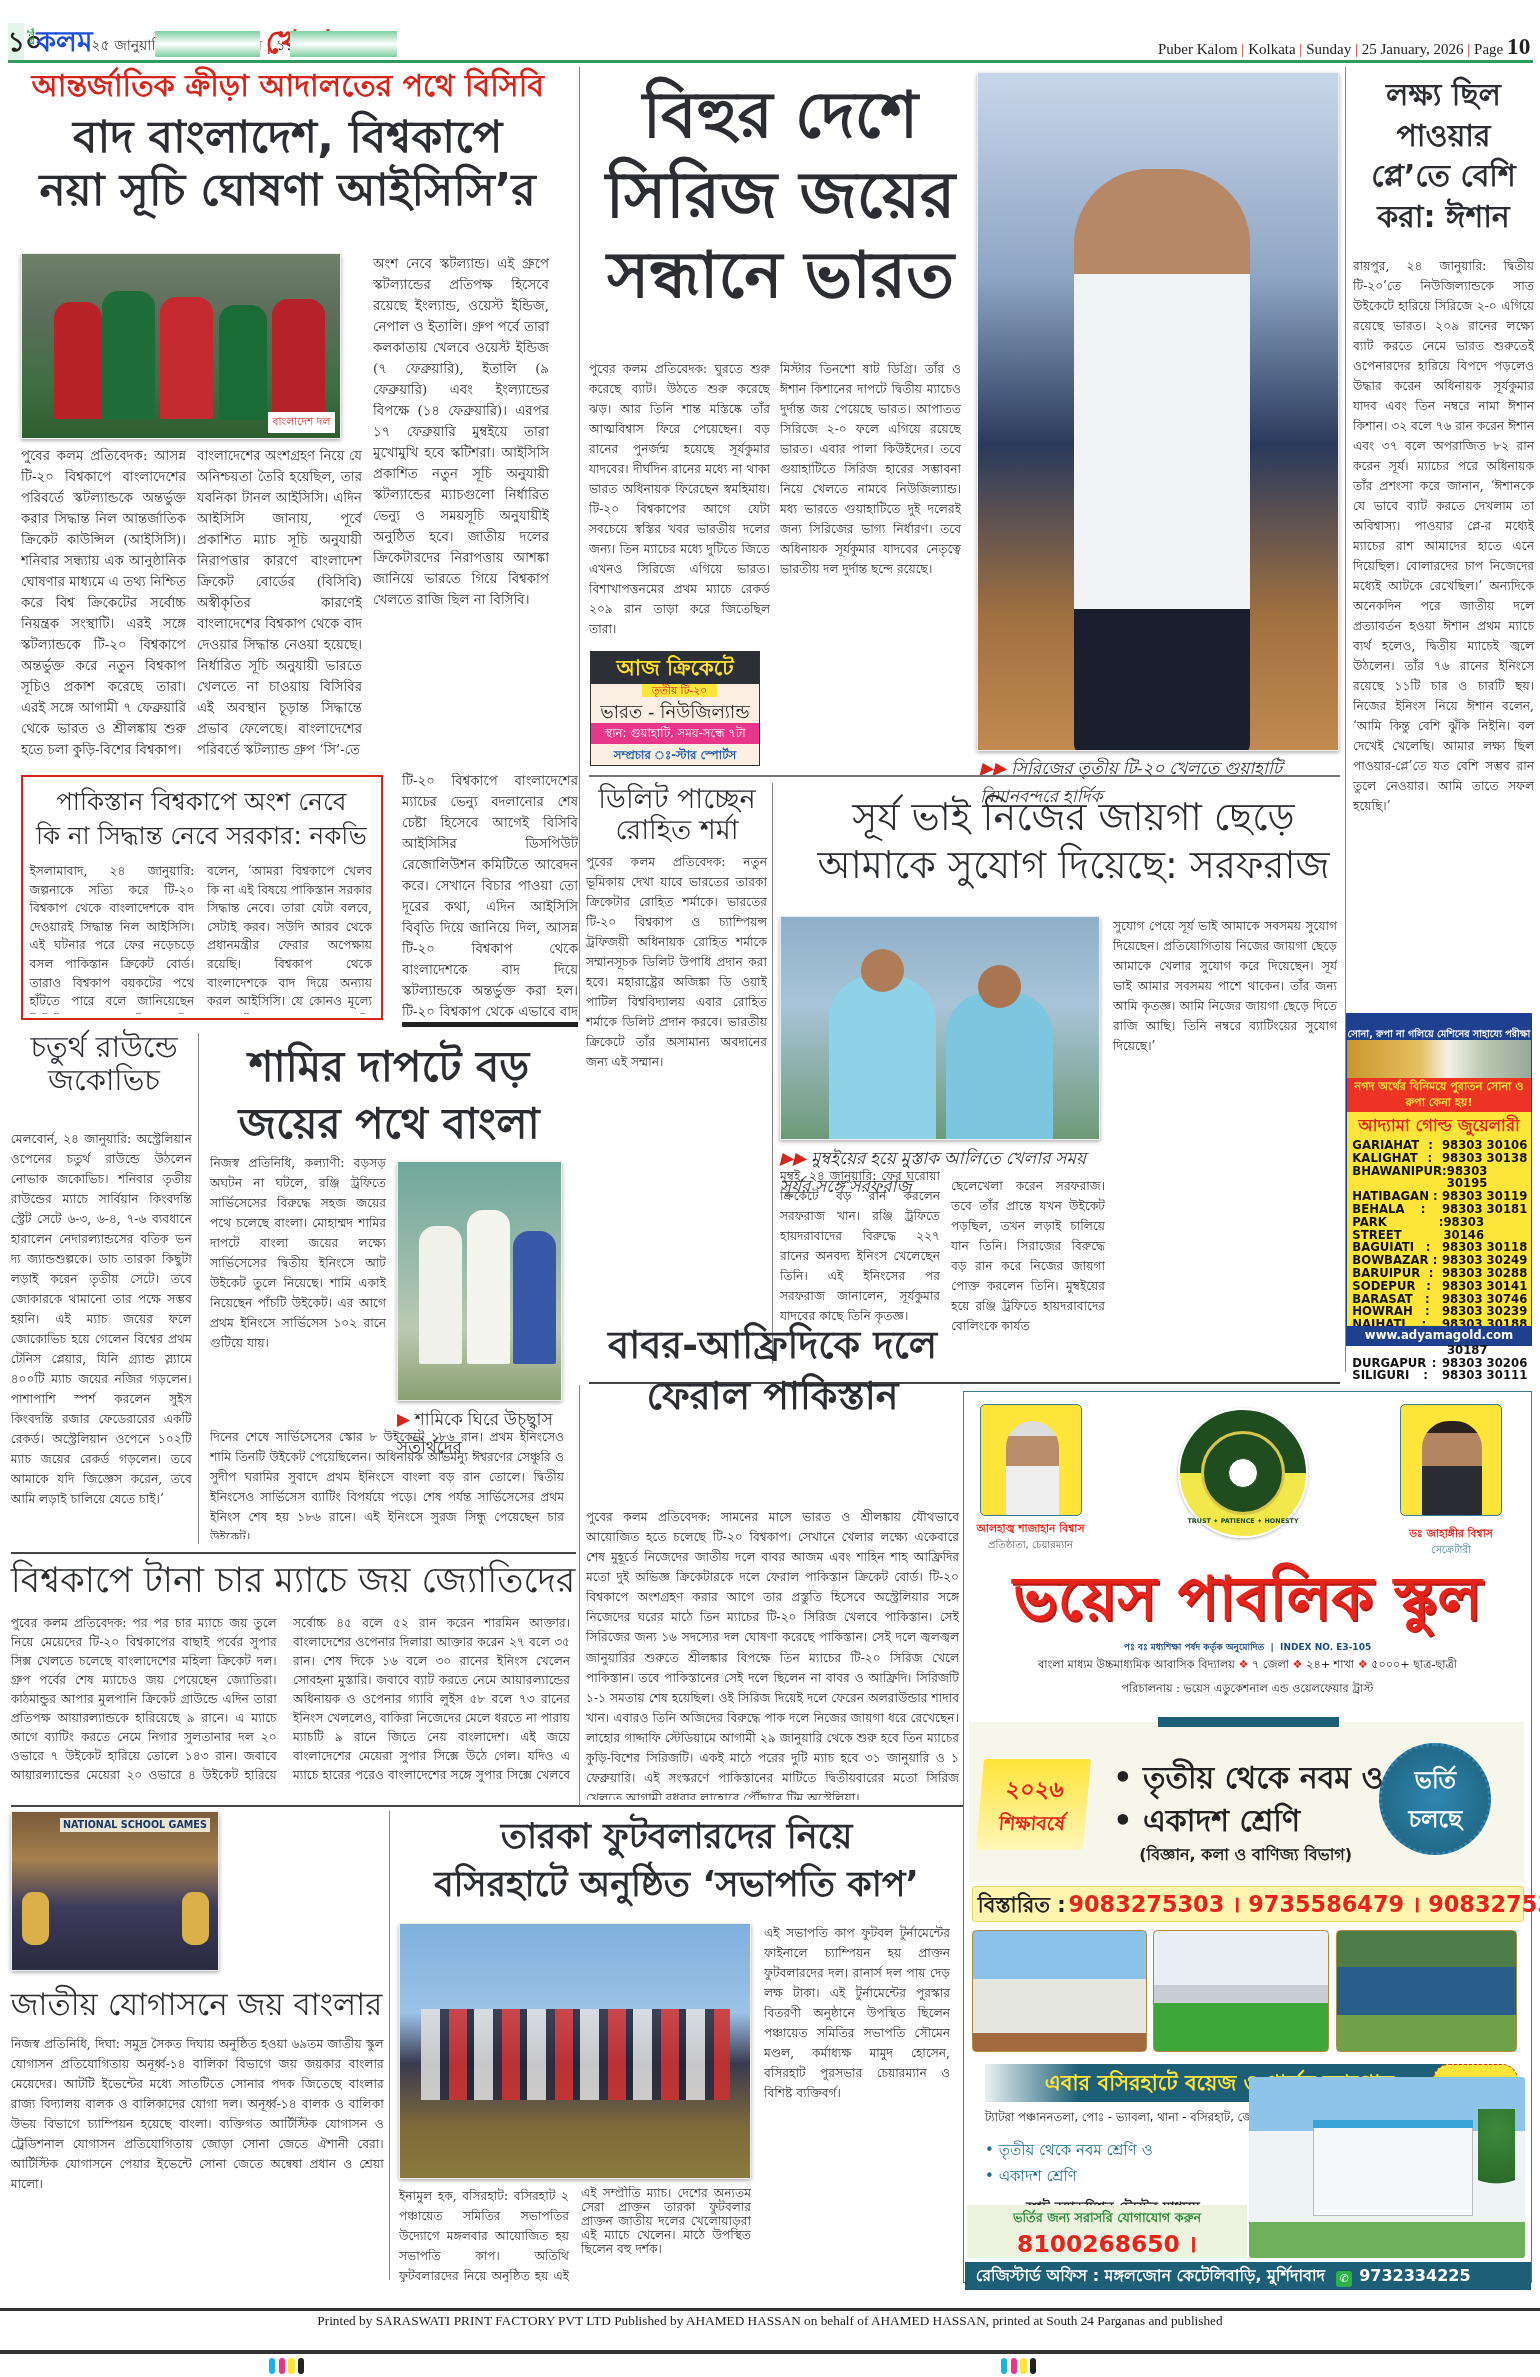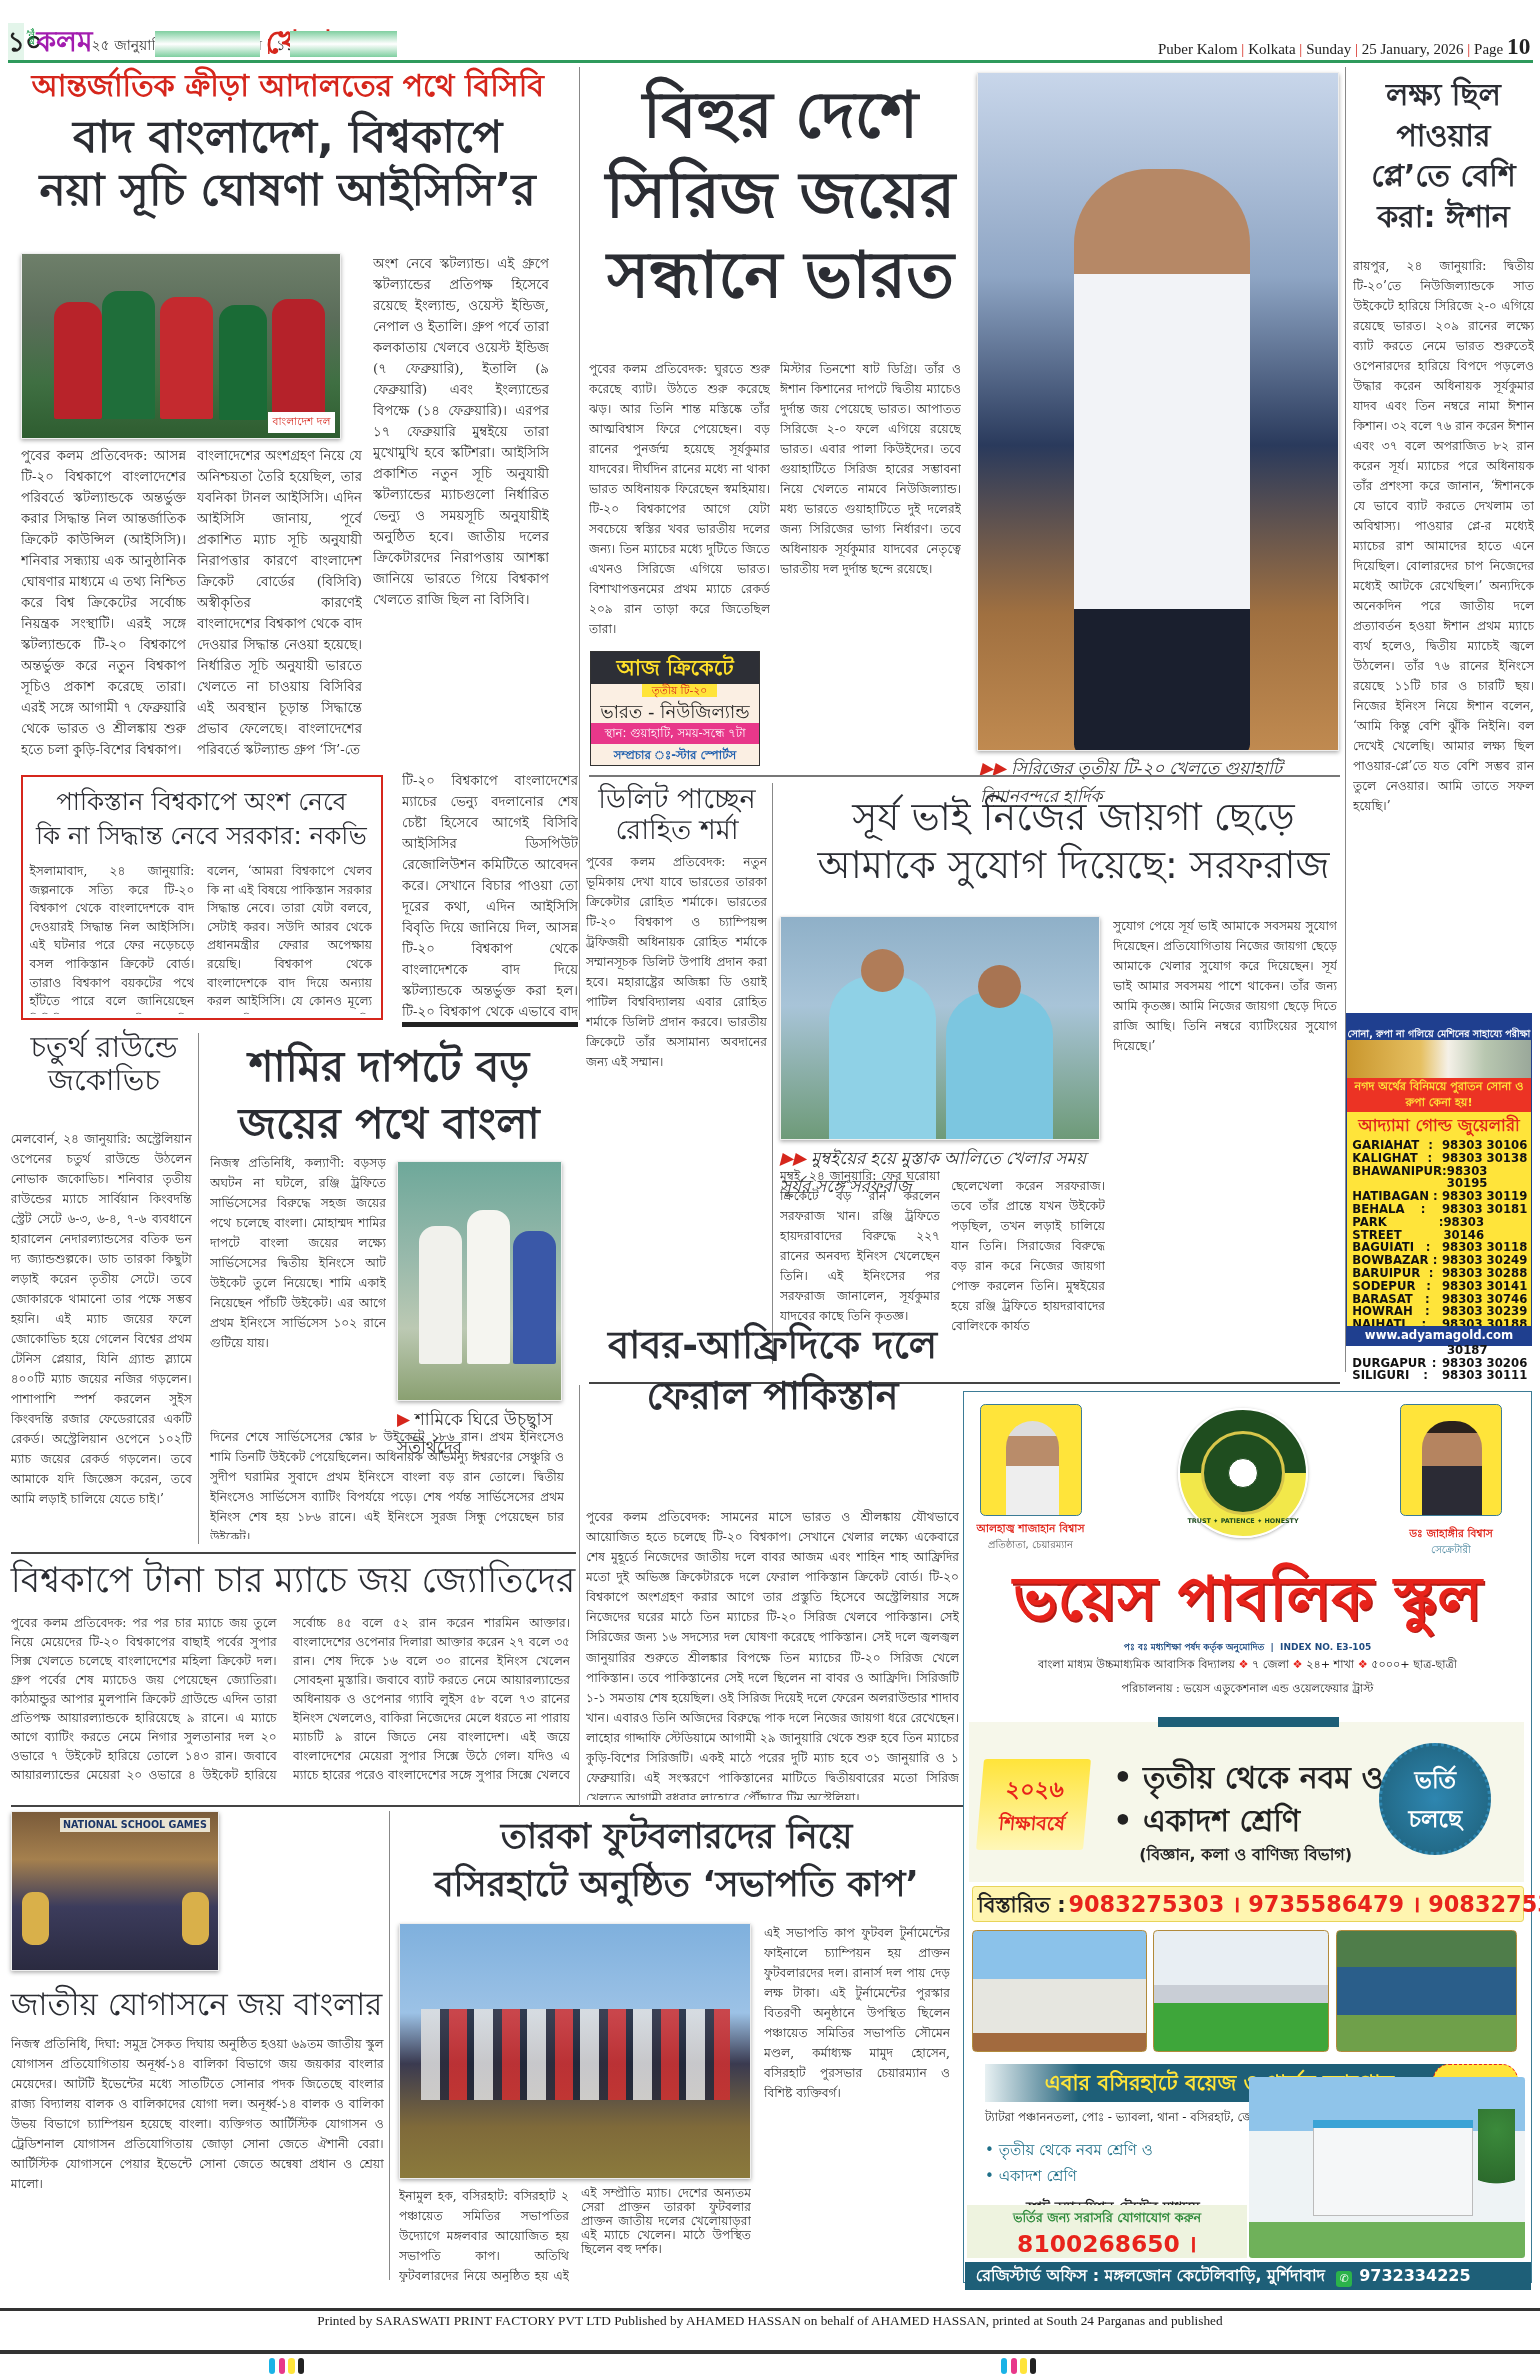--- a/index.html
+++ b/index.html
@@ -14,21 +14,21 @@
 .caption{position:absolute;font-size:17px;color:#333;font-family:Liberation Sans, sans-serif;}
 .masthead-bar{background:linear-gradient(#7fcfa0,#fff 50%,#7fcfa0);height:25.6px;}
 .ad-row{display:flex;justify-content:space-between;font-family:"DejaVu Sans",sans-serif;font-weight:bold;font-size:11.7px;line-height:12.8px;color:#111;}
 </style>
 </head>
 <body>
 
 <div class="abs" style="left:7.5px;top:23.4px;width:1525px;height:38px;">
   <div class="abs" style="left:0;top:0;width:16px;height:38px;background:#e3f5ea;font-size:27px;font-weight:bold;color:#222;line-height:38px;text-align:center;">১০</div>
   <div class="abs" style="left:17px;top:4.3px;writing-mode:vertical-rl;font-size:7.5px;color:#1a9a4a;font-weight:bold;">পুবের</div>
-  <div class="abs" style="left:29px;top:2.1px;font-size:28px;font-weight:bold;color:#a21caf;line-height:34px;">কলম</div>
+  <div class="abs" style="left:29px;top:2.1px;font-size:28px;font-weight:bold;color:#1d4ed8;line-height:34px;">কলম</div>
   <div class="abs" style="left:84px;top:10.7px;font-size:14px;color:#333;font-family:'DejaVu Serif',serif;white-space:nowrap;">
     <span>২৫ জানুয়ারি, ২০২৬</span>
     <span style="color:#d6261c;font-weight:bold;"> | </span>
     <span>রবিবার</span>
     <span style="color:#d6261c;font-weight:bold;"> | </span>
     <span>১১ মাঘ, ১৪৩২</span>
   </div>
   <div class="abs masthead-bar" style="left:147px;top:8px;width:105px;"></div>
   <div class="abs" style="left:1065px;left:258px;top:-1.1px;font-size:32px;font-weight:bold;color:#d6261c;line-height:40px;">খেলা</div>
   <div class="abs masthead-bar" style="left:282px;top:8px;width:107px;"></div>

